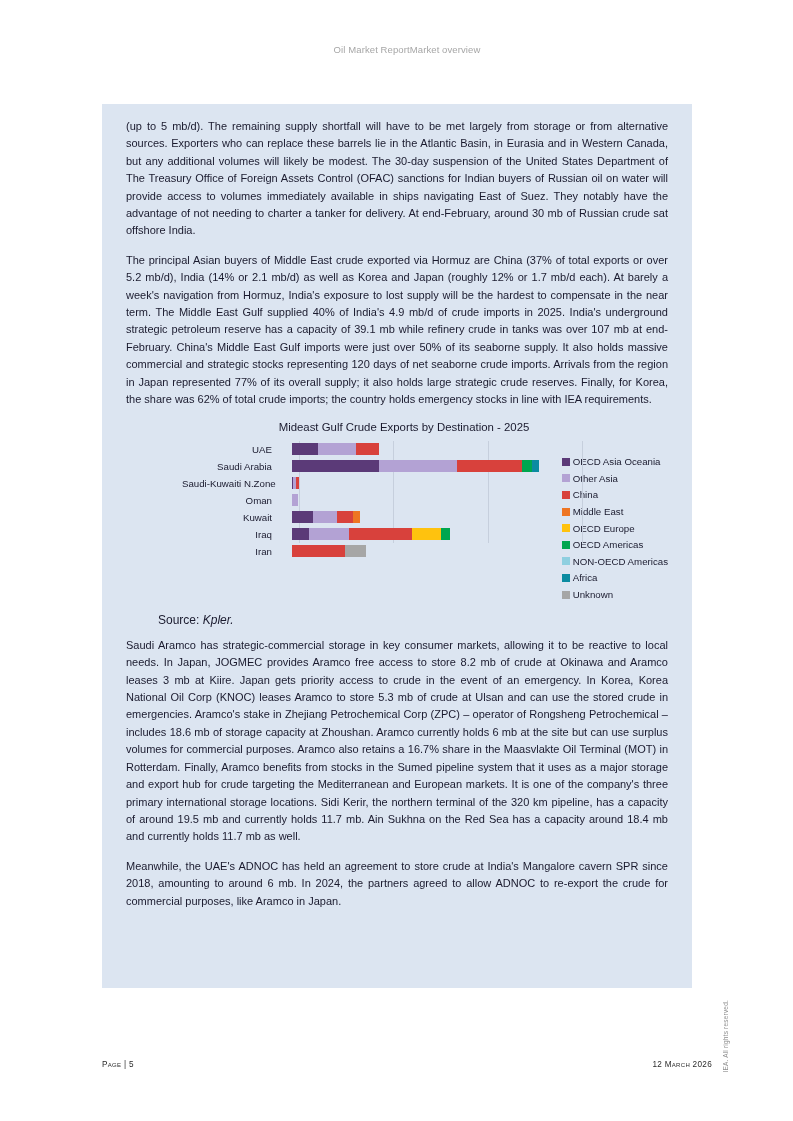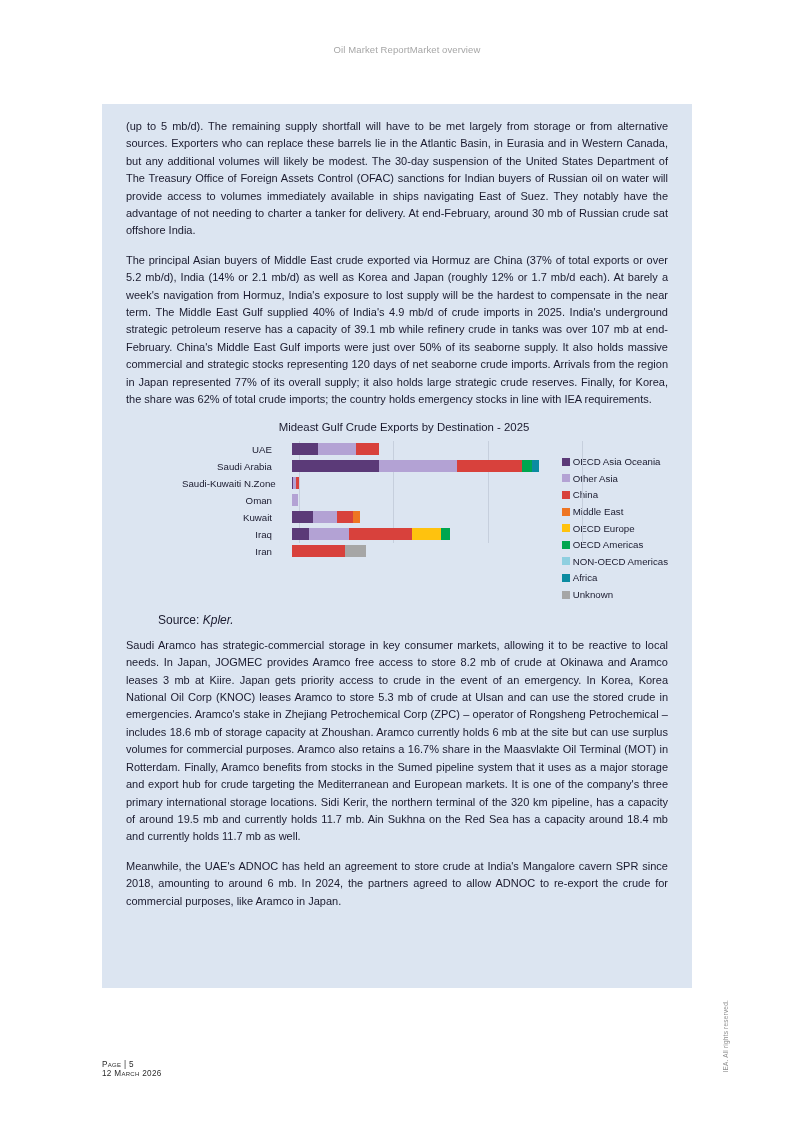--- a/index.html
+++ b/index.html
@@ -170,21 +170,20 @@
     position: absolute;
     top: 1060px;
     left: 102px;
     width: 610px;
     display: flex;
     justify-content: space-between;
     font-size: 8.2px;
     color: #2b2b2b;
     font-variant: small-caps;
     letter-spacing: 0.3px;
-    flex-direction: column;
   }
   .side-note {
     position: absolute;
     left: 722px;
     top: 1000px;
     font-size: 6.5px;
     color: #8d8d8d;
     writing-mode: vertical-rl;
     transform: rotate(180deg);
     letter-spacing: 0.2px;

